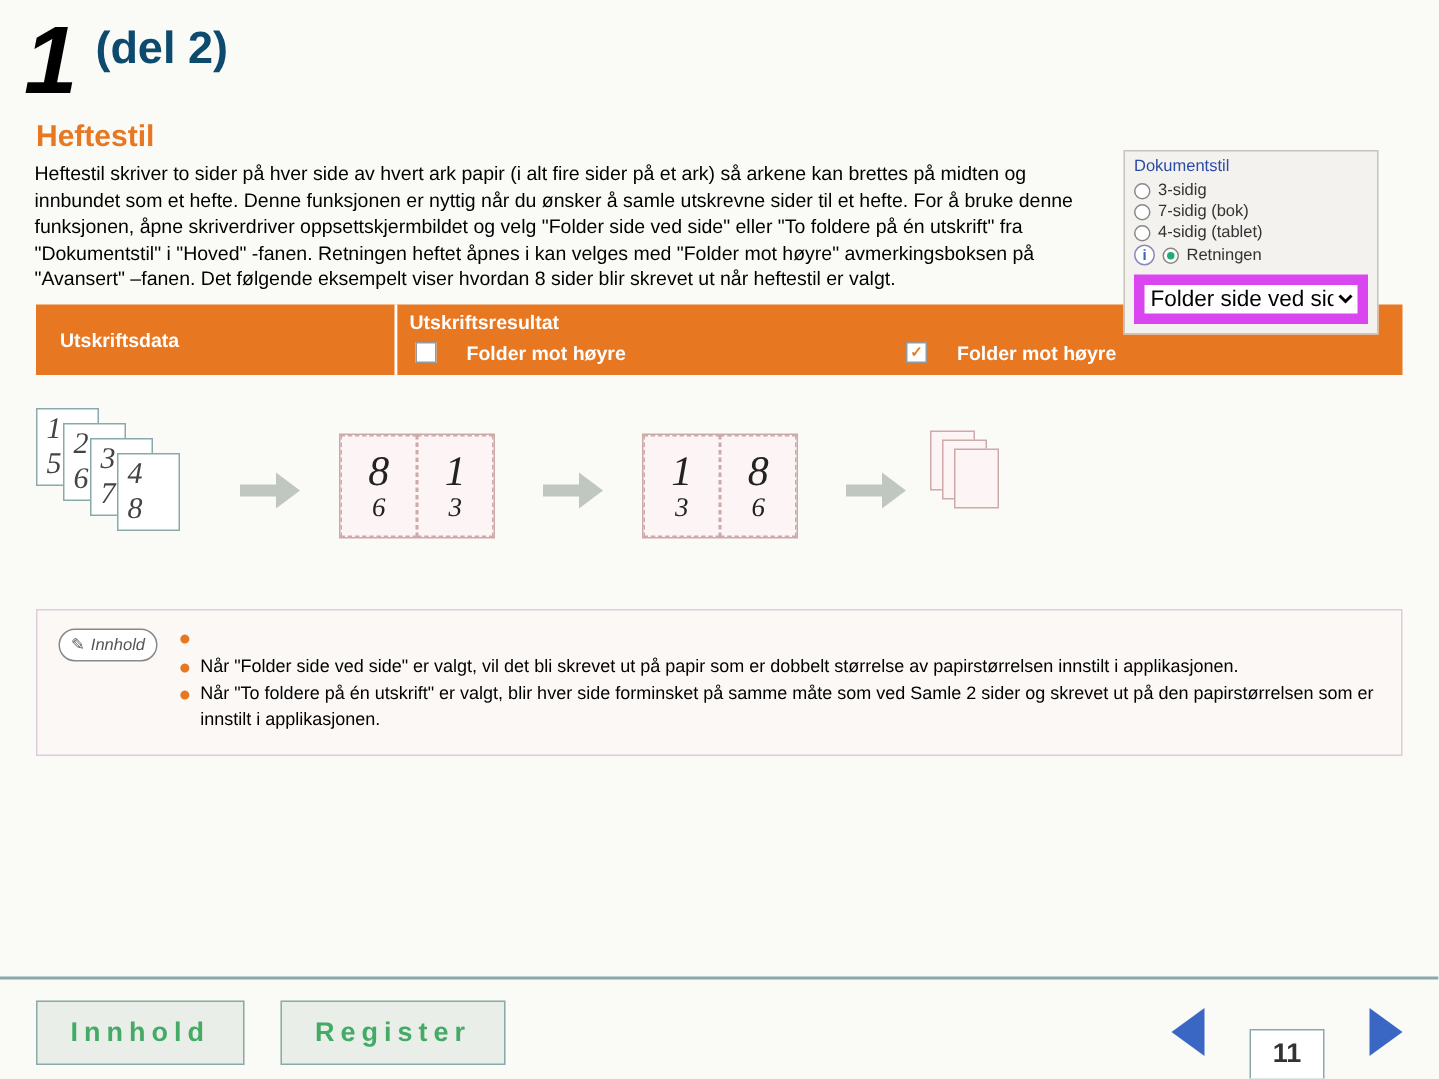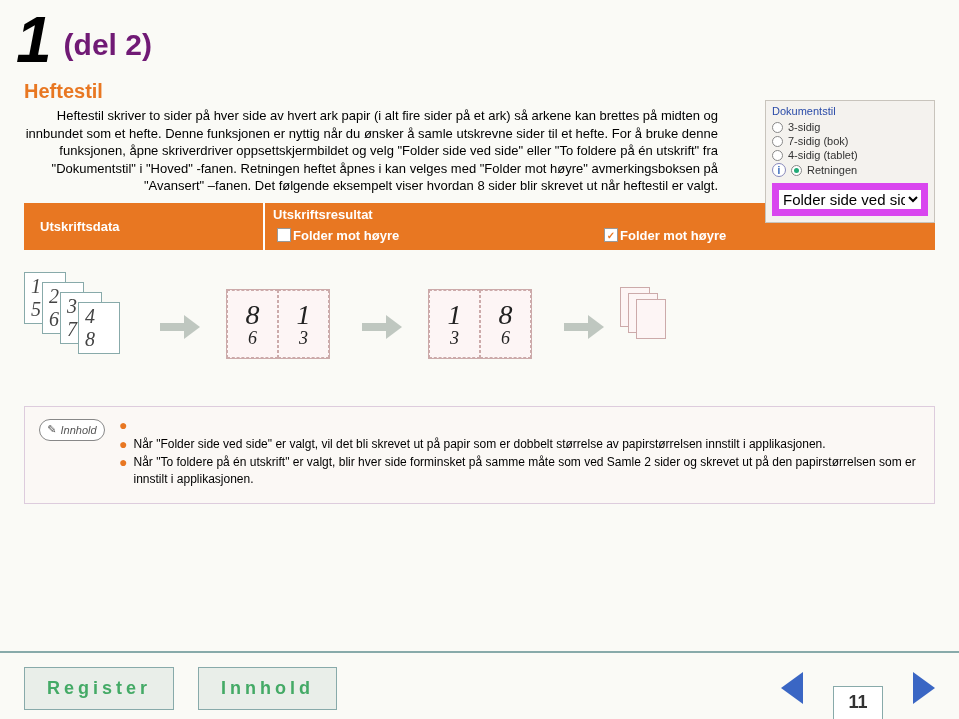--- a/index.html
+++ b/index.html
@@ -30,38 +30,37 @@
   font-size: 15px;
   font-weight: bold;
   letter-spacing: 0.5px;
 }
 .title {
   color: #e87722;
   font-size: 34px;
   font-weight: bold;
 }
 .part {
-  color: #701a75;
+  color: #0c4a6e;
   font-size: 30px;
   font-weight: bold;
-  margin-top: 20px;
+  margin-top: 8px;
 }
 .subtitle {
   color: #e87722;
   font-size: 20px;
   font-weight: bold;
   margin: 8px 0 4px 24px;
 }
 .body-text {
-  margin: 0 24px 8px 8px;
+  margin: 0 24px 8px 23px;
   font-size: 13px;
   line-height: 1.35;
   color: #000;
   max-width: 710px;
-  text-align: right;
 }
 .table-wrap { margin: 6px 24px; }
 .thead-row { display: flex; color: #fff; font-size: 13px; font-weight: bold; }
 .th-data {
   background: #e87722;
   width: 241px;
   padding: 16px;
   border-right: 2px solid #fff;
 }
 .th-result {
@@ -70,21 +69,21 @@
   padding: 4px 8px;
   display: flex;
   flex-direction: column;
 }
 .th-result-top { text-align: left; font-weight: bold; }
 .th-result-sub { display: flex; margin-top: 4px; }
 .checkbox-cell {
   flex: 1;
   display: flex;
   align-items: center;
-  gap: 2px;
+  gap: 20px;
   font-weight: bold;
   padding: 2px 4px;
 }
 .cb {
   width: 14px; height: 14px; background: #fff; border: 1px solid #999;
   display: flex; align-items: center; justify-content: center;
   font-size: 10px; color: #e87722; font-weight: bold;
 }
 .diagram-row {
   display: flex;
@@ -156,21 +155,21 @@
   width: 0; height: 0; border-top: 16px solid transparent; border-bottom: 16px solid transparent;
 }
 .nav-prev { border-right: 22px solid #3a66c4; margin-right: 6px; }
 .nav-next { border-left: 22px solid #3a66c4; margin-left: 6px; }
 .page-num {
   border: 1px solid #8aa; background: #fff; width: 50px; height: 34px;
   display: flex; align-items: center; justify-content: center;
   font-size: 18px; font-weight: bold; color: #333; margin-top: 29px;
 }
 .doc-style-panel {
-  position: absolute; right: 24px; top: 100px; width: 170px;
+  position: absolute; right: 40px; top: 100px; width: 170px;
   background: #f4f2ee; border: 1px solid #c8c4bc; font-size: 11px;
   color: #333; padding: 4px 6px 6px 6px;
 }
 .doc-style-panel .panel-title { color: #2a4ba8; margin-bottom: 4px; }
 .doc-style-panel .radio-row { display: flex; align-items: center; gap: 5px; margin: 2px 0; }
 .doc-style-panel .radio {
   width: 11px; height: 11px; border: 1px solid #888; border-radius: 50%; background: #fff;
   display: flex; align-items: center; justify-content: center;
 }
 .doc-style-panel .radio.sel::after { content: ''; width: 5px; height: 5px; border-radius: 50%; background: #2a7; }
@@ -306,19 +305,19 @@
       </div>
     <div class="bullet">
         <span class="dot">●</span>
         <span>Når "To foldere på én utskrift" er valgt, blir hver side forminsket på samme måte som ved Samle 2 sider og skrevet ut på den papirstørrelsen som er innstilt i applikasjonen.</span>
       </div>
   </div>
 </div>
 
 <div class="hr-line"></div>
 <div class="footer">
+  <div class="footer-btn">Innhold</div>
   <div class="footer-btn">Register</div>
-  <div class="footer-btn">Innhold</div>
   <div class="footer-spacer"></div>
   <div class="nav-tri nav-prev"></div>
   <div class="page-num">11</div>
   <div class="nav-tri nav-next"></div>
 </div>
 
 </body></html>

